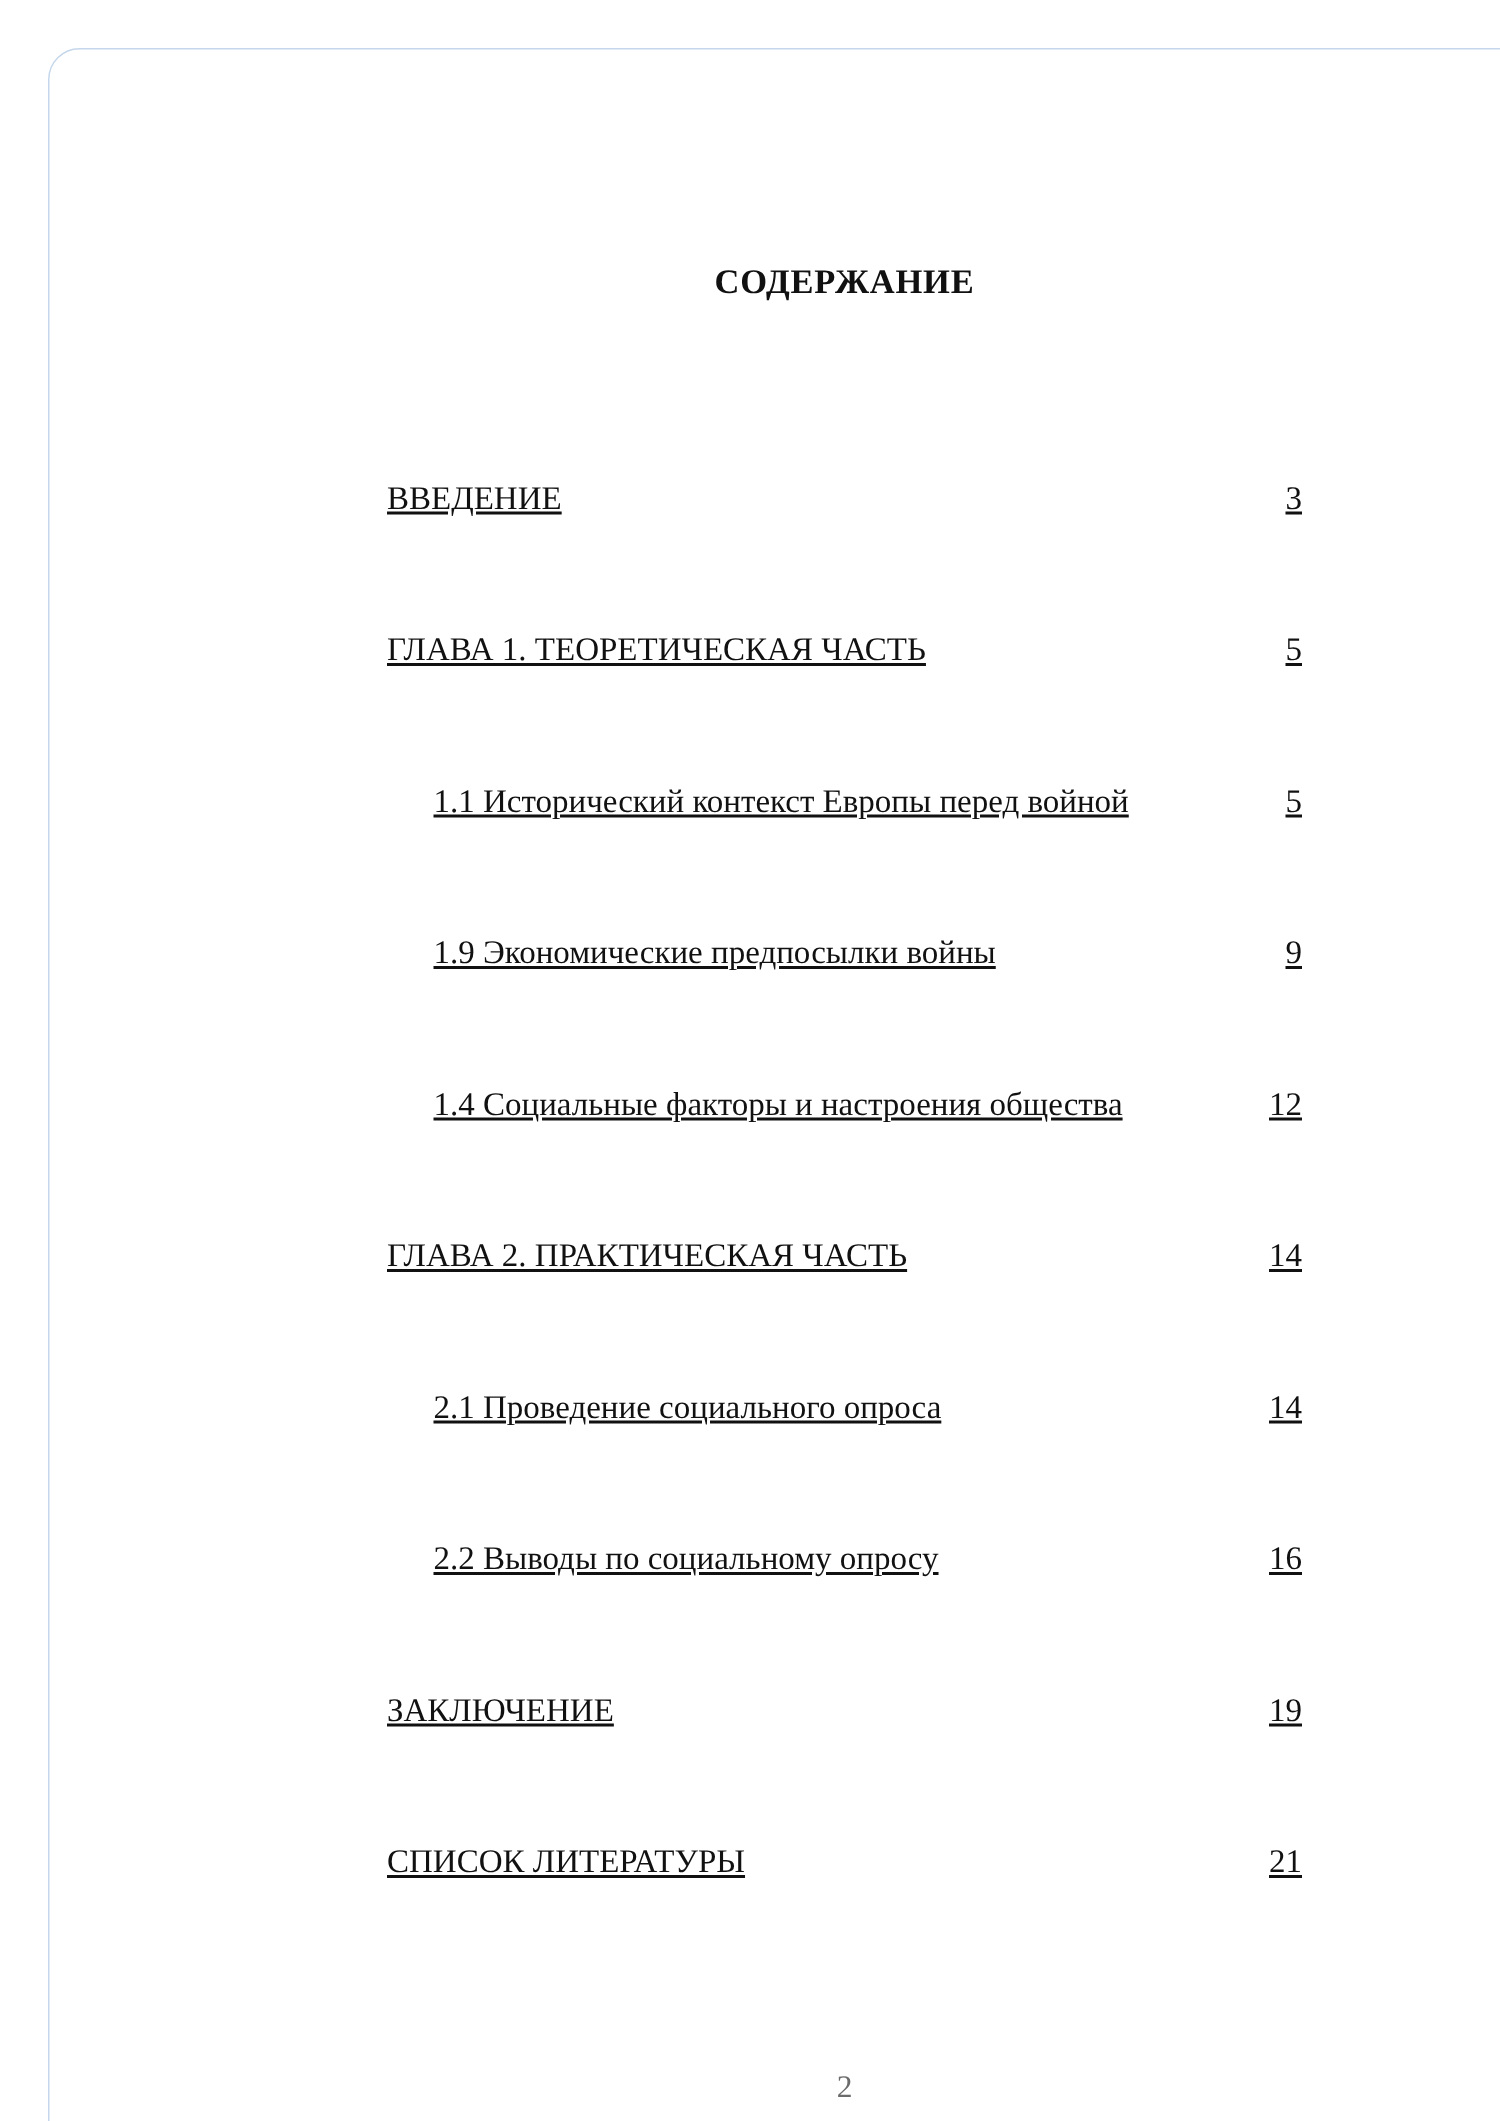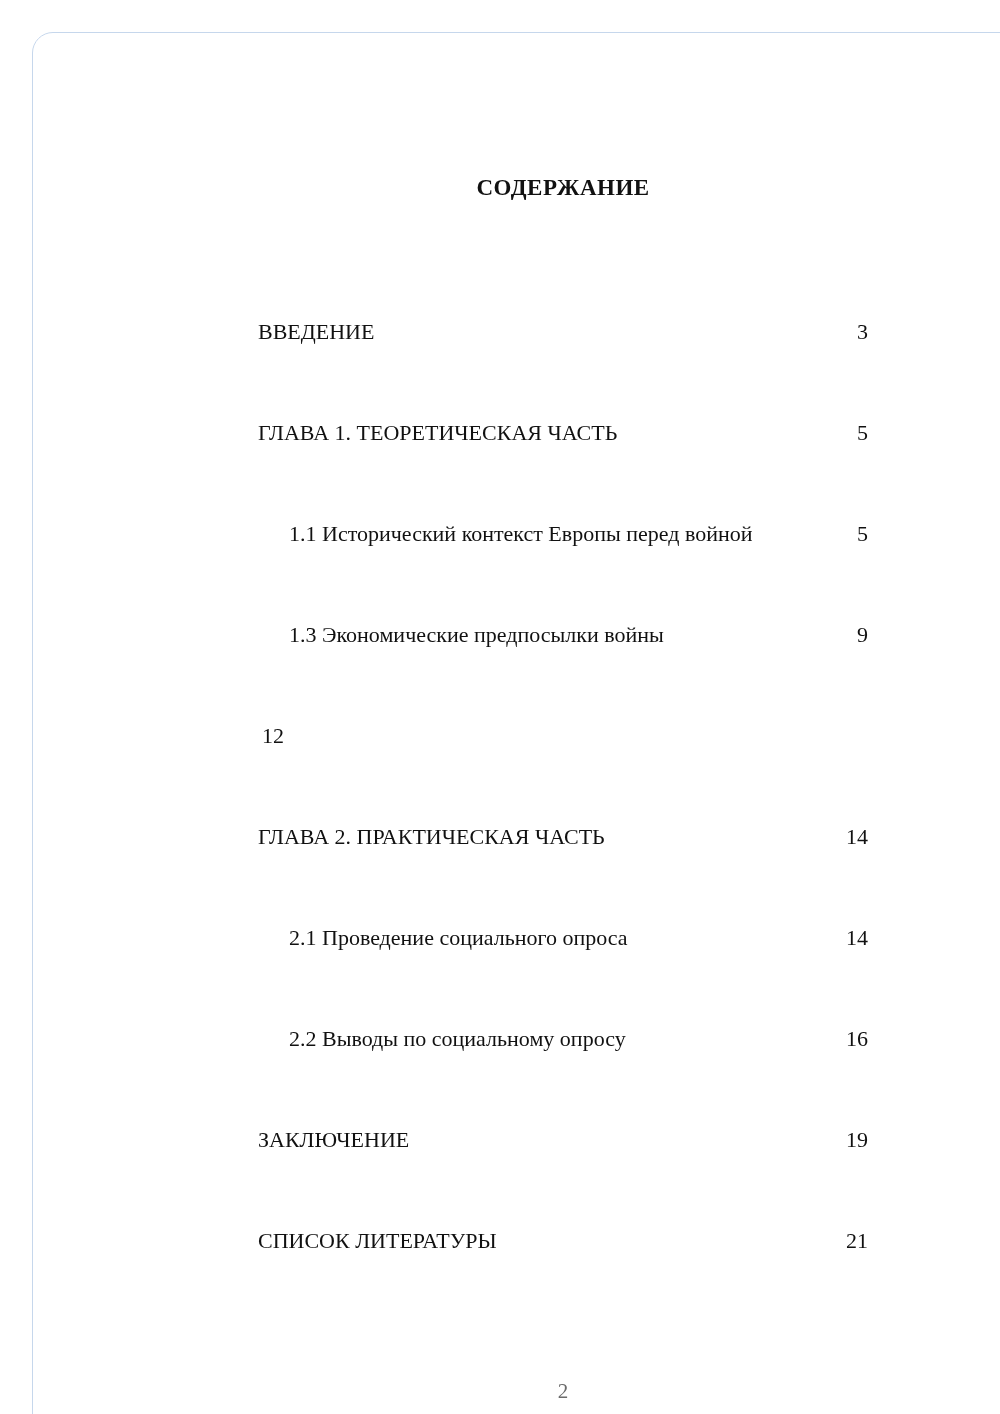--- a/index.html
+++ b/index.html
@@ -21,21 +21,21 @@
   }
   .doc-title {
     text-align: center;
     font-size: 23px;
     font-weight: bold;
     letter-spacing: 0.5px;
     line-height: 30px;
     margin-bottom: 46px;
     color: #111111;
   }
-  .toc-list { width: 100%; }
+  .toc-list { width: 100%; text-decoration: underline; }
   .toc-row {
     display: flex;
     justify-content: space-between;
     align-items: baseline;
     font-size: 22px;
     line-height: 37px;
     white-space: nowrap;
   }
   .toc-row.sub .toc-label { padding-left: 47px; }
   .toc-label { text-align: left; }
@@ -63,24 +63,25 @@
         </div>
         <div class="toc-row">
           <span class="toc-label">ГЛАВА 1. ТЕОРЕТИЧЕСКАЯ ЧАСТЬ</span>
           <span class="toc-page">5</span>
         </div>
         <div class="toc-row sub">
           <span class="toc-label">1.1 Исторический контекст Европы перед войной</span>
           <span class="toc-page">5</span>
         </div>
         <div class="toc-row sub">
-          <span class="toc-label">1.3 Экономические предпосылки войны</span>
+          <span class="toc-label">1.9 Экономические предпосылки войны</span>
           <span class="toc-page">9</span>
         </div>
         <div class="toc-row sub">
+          <span class="toc-label">1.4 Социальные факторы и настроения общества</span>
           <span class="toc-page">12</span>
         </div>
         <div class="toc-row">
           <span class="toc-label">ГЛАВА 2. ПРАКТИЧЕСКАЯ ЧАСТЬ</span>
           <span class="toc-page">14</span>
         </div>
         <div class="toc-row sub">
           <span class="toc-label">2.1 Проведение социального опроса</span>
           <span class="toc-page">14</span>
         </div>

